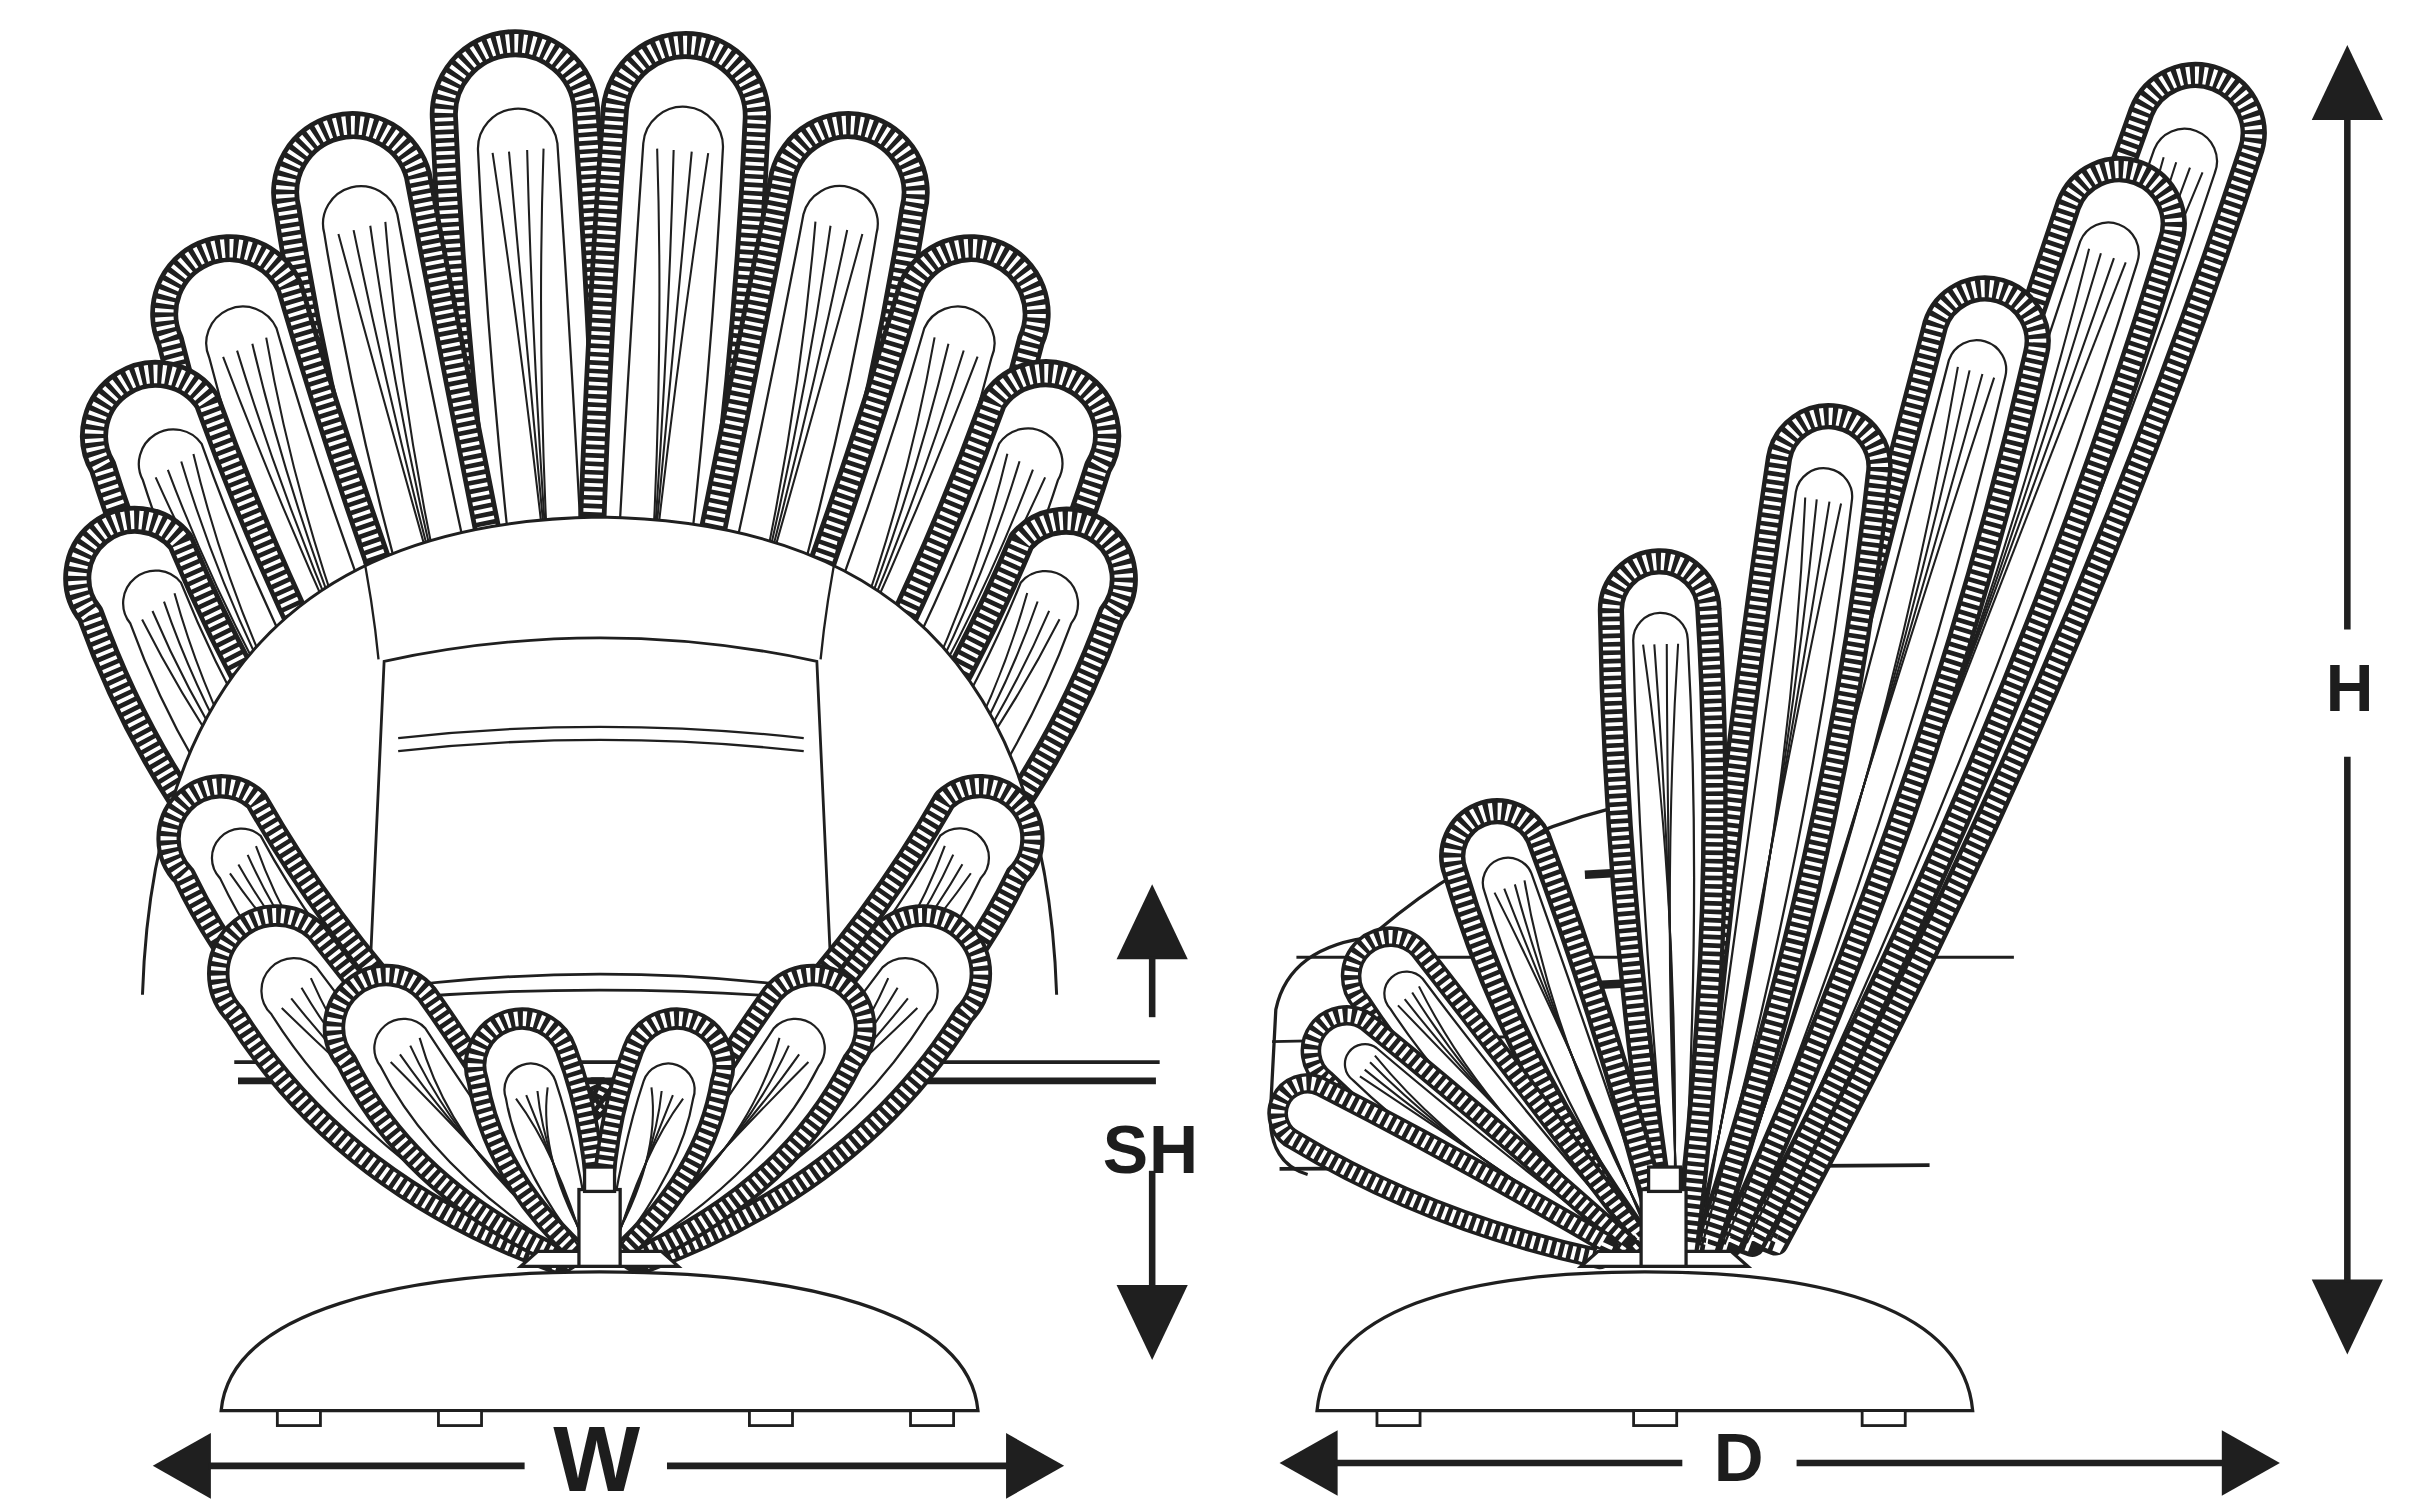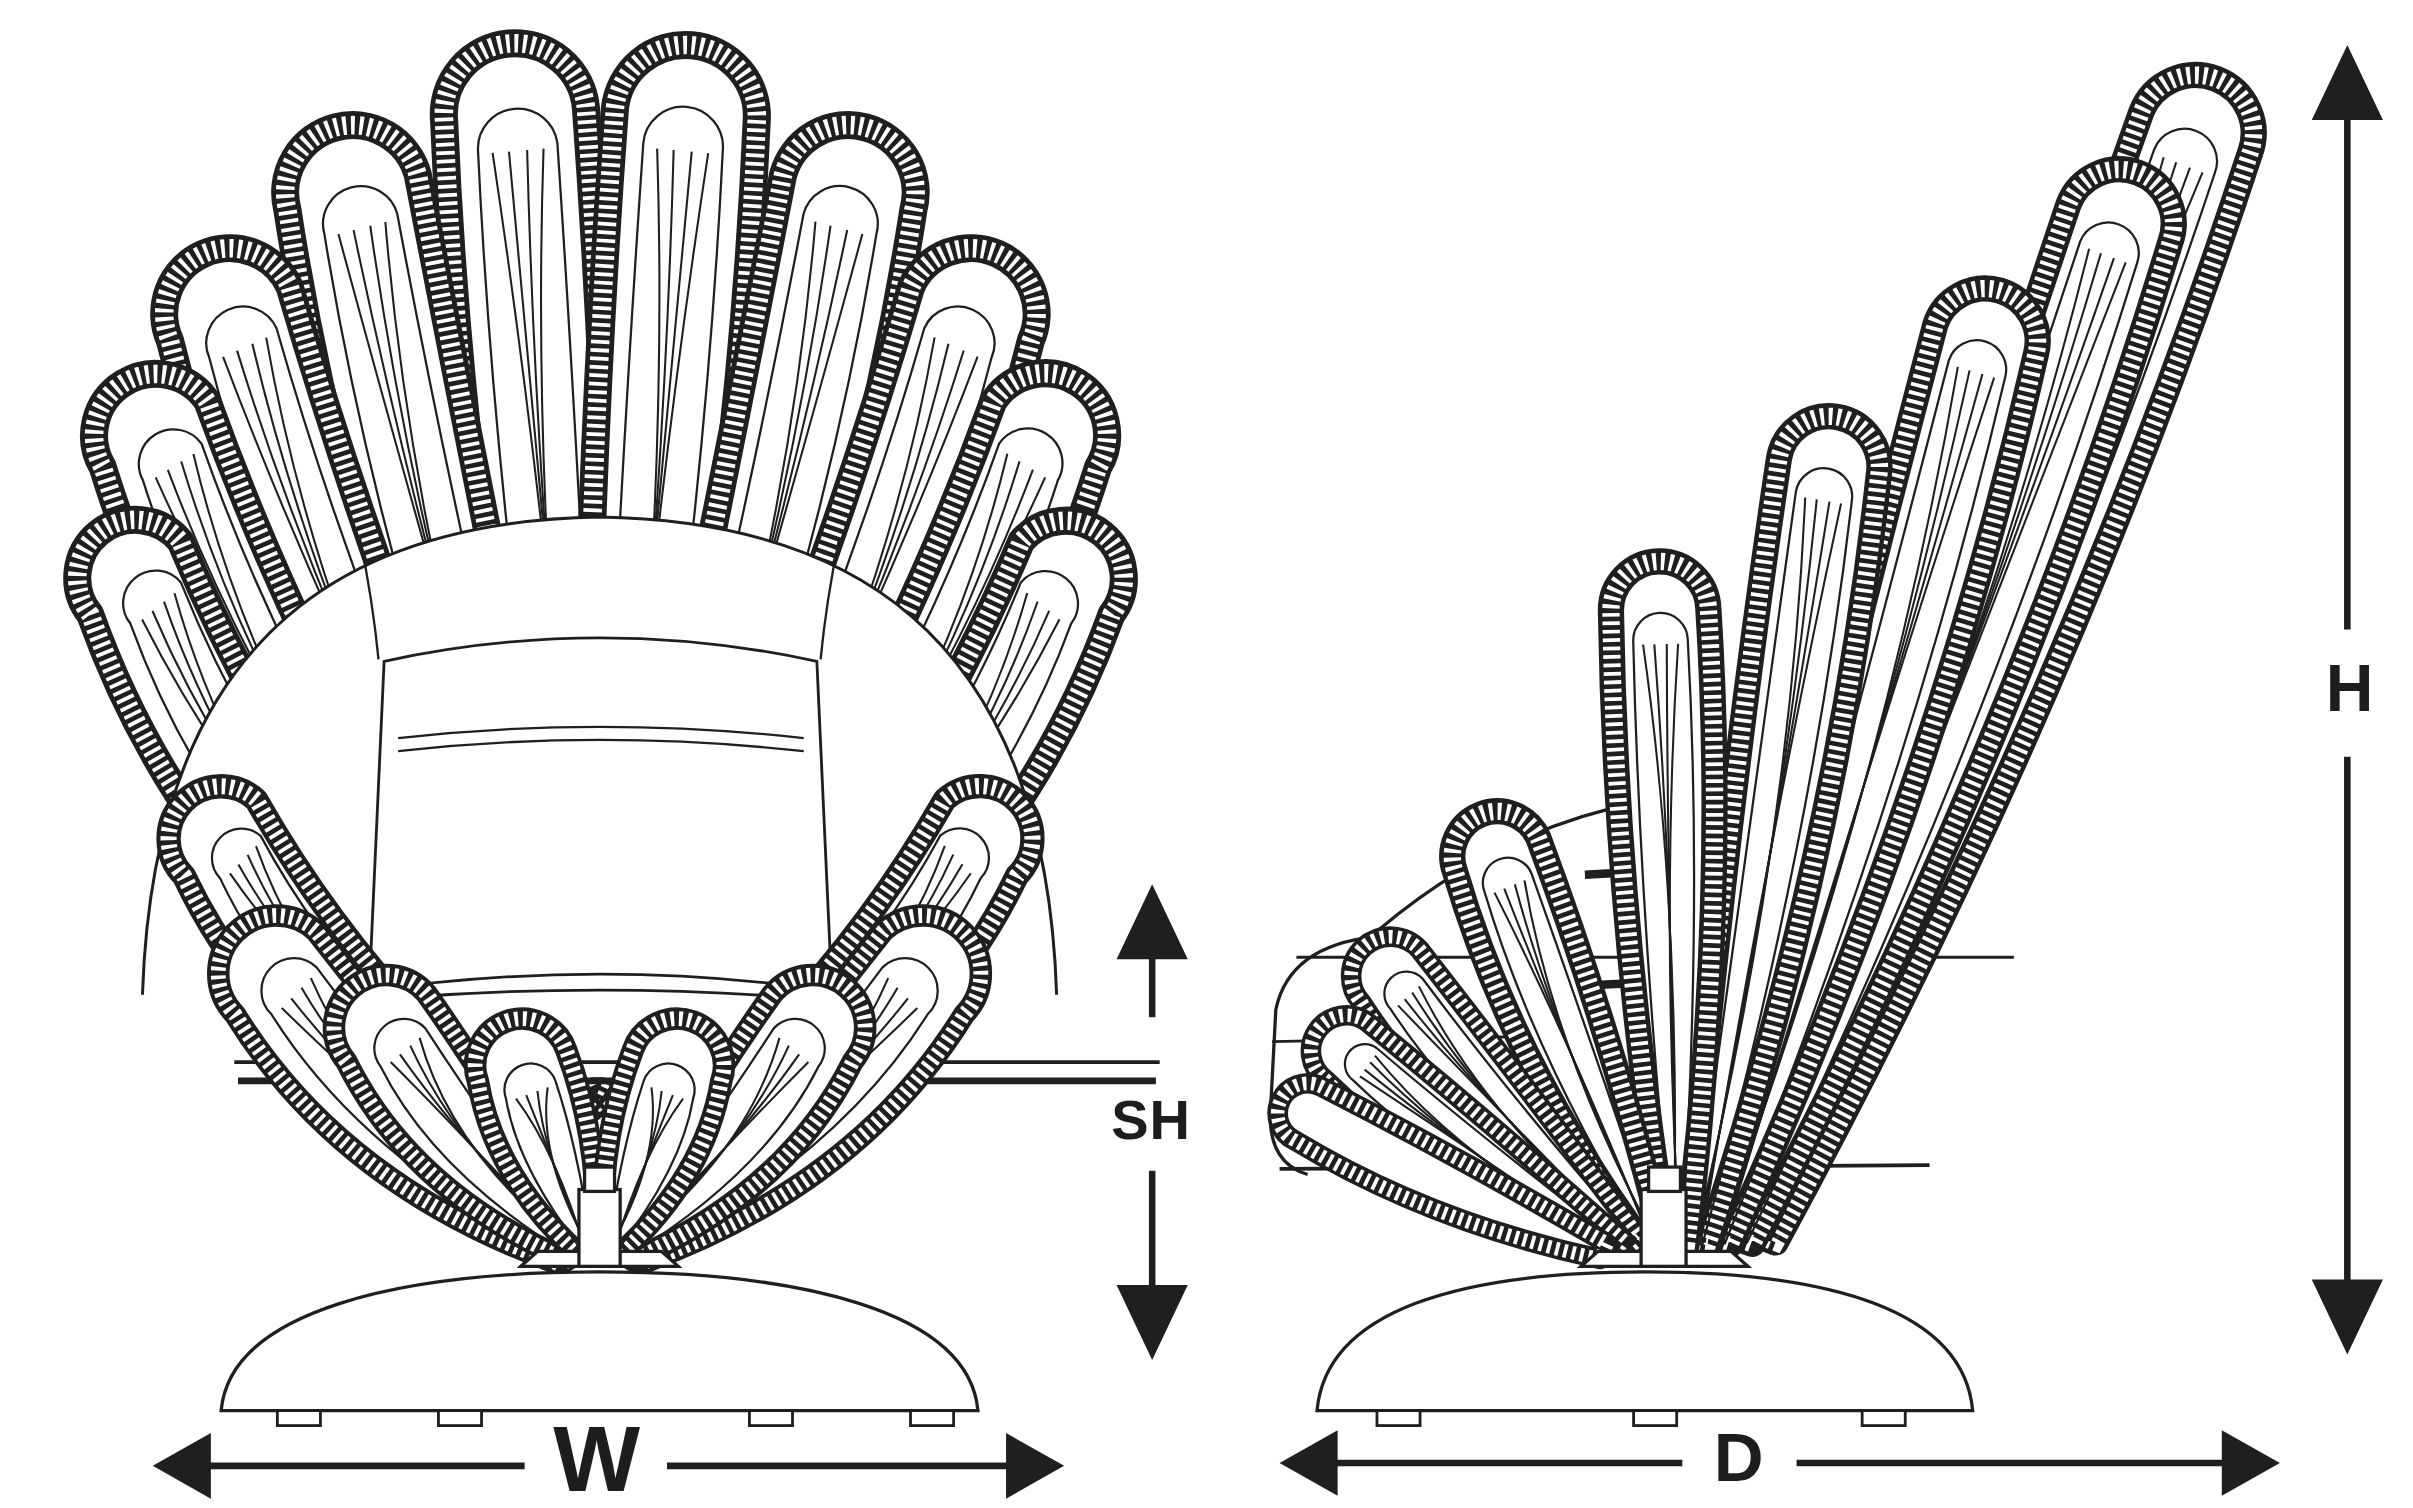--- a/index.html
+++ b/index.html
@@ -265,15 +265,15 @@
           <polygon points="1230,944 1192,1024 1268,1024" fill="#1f1f1f"></polygon>
           <polygon points="1230,1452 1192,1372 1268,1372" fill="#1f1f1f"></polygon>
           <line x1="1230" y1="1021" x2="1230" y2="1086" stroke="#1f1f1f" stroke-width="7"></line>
           <line x1="1230" y1="1250" x2="1230" y2="1375" stroke="#1f1f1f" stroke-width="7"></line>
         </g>
       </g>
     </svg>
   <div class="dim-label" style="left: 597px; top: 1463px; font-size: 92px;">W</div>
   <div class="dim-label" style="left: 1739px; top: 1460px; font-size: 69px;">D</div>
   <div class="dim-label" style="left: 2350px; top: 691px; font-size: 66px;">H</div>
-  <div class="dim-label" style="left: 1151px; top: 1122px; font-size: 56px; text-align: right;">SH</div>
+  <div class="dim-label" style="left: 1151px; top: 1152px; font-size: 68px; text-align: right;">SH</div>
 </div>
 
 
 </body></html>

